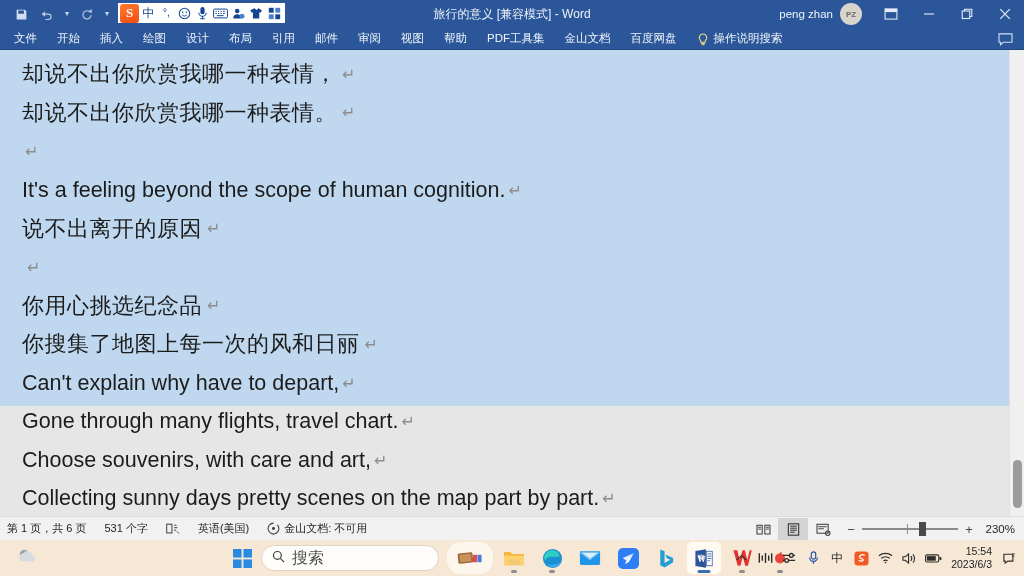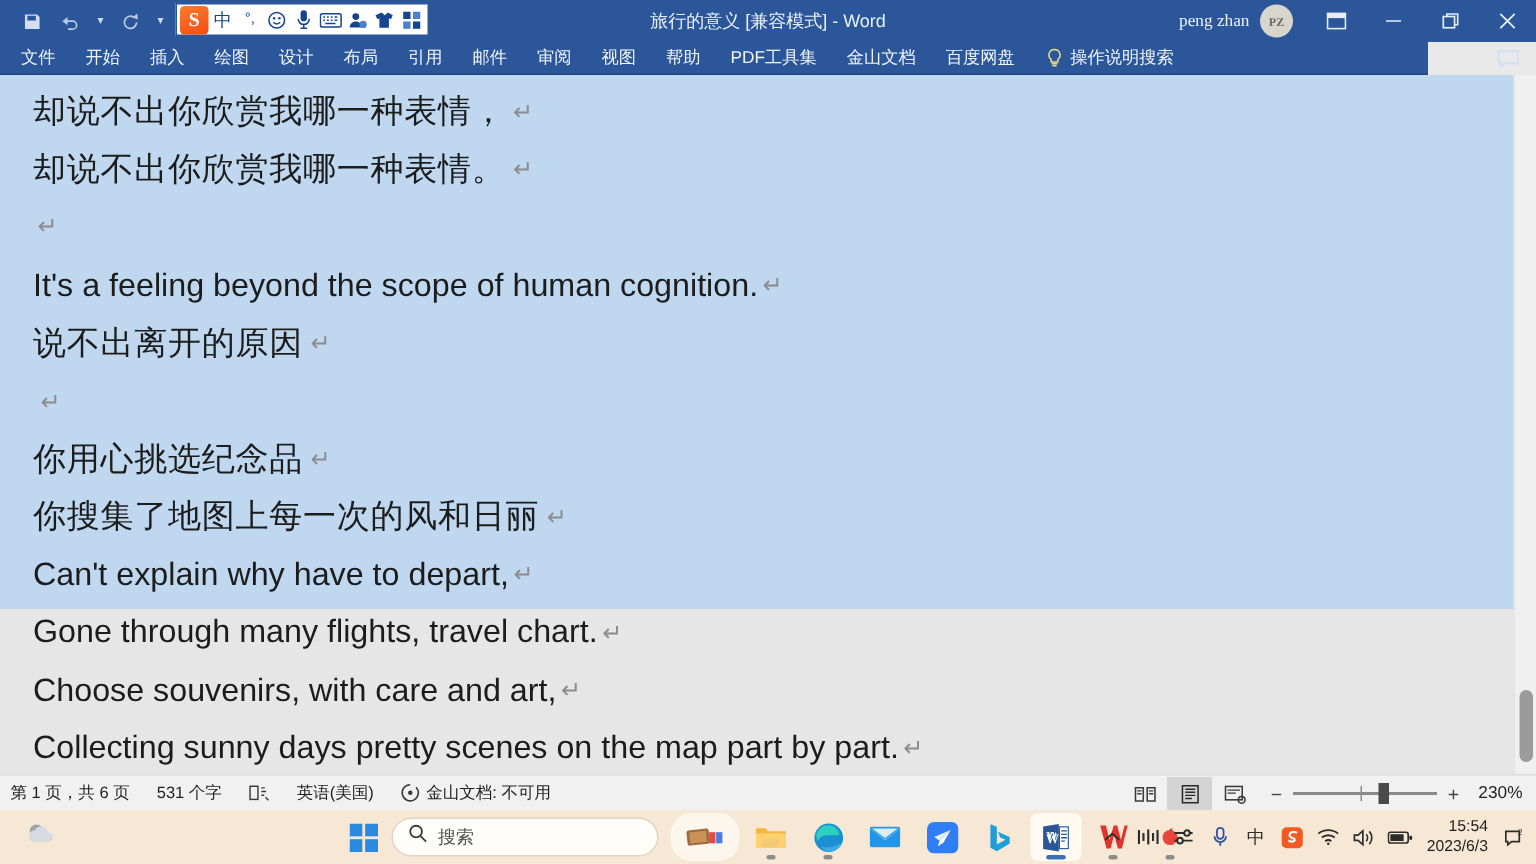--- a/index.html
+++ b/index.html
@@ -43,35 +43,35 @@
   .ime-item svg{ display:block; }
 
   .title-text{
     position:absolute; left:0; top:0; width:1024px; height:28px;
     display:flex; align-items:center; justify-content:center;
     font-size:12px; color:#eaf0f8; pointer-events:none;
   }
   .tb-right{
     position:absolute; right:0; top:0; height:28px; display:flex; align-items:center;
   }
-  .account{ display:flex; align-items:center; gap:7px; margin-right:10px;font-family:Liberation Serif, serif; }
+  .account{ display:flex; align-items:center; gap:7px; margin-right:10px; }
   .account-name{ font-size:11.5px; color:#eef3fa; }
   .avatar{
     width:22px; height:22px; border-radius:50%;
     background:#d8d5cd; color:#6a6a6a; font-size:8px; font-weight:bold;
     display:flex; align-items:center; justify-content:center;
   }
   .tb-btn{
     width:38px; height:28px; display:flex; align-items:center; justify-content:center;
     color:#e6eefa;
   }
 
   
   .ribbon{
-    position:absolute; left:0; top:28px; width:952px; height:22px;
+    position:absolute; left:0; top:28px; width:1024px; height:22px;
     background:#2b579a; display:flex; align-items:center;
     border-bottom:1px solid #1f4versión;
   }
   .ribbon{ border-bottom:1px solid #20447c; }
   .tab{
     font-size:11.5px; color:#f0f4fa; padding:0 10px; height:22px;
     display:flex; align-items:center; white-space:nowrap;
   }
   .tab:first-child{ padding-left:14px; }
   .tellme{ display:flex; align-items:center; gap:5px; padding-left:10px; }
@@ -153,21 +153,21 @@
     display:flex; align-items:center; justify-content:center; gap:4px;
     pointer-events:none;
   }
   .tb-center > *{ pointer-events:auto; }
   .start-btn{ width:30px; height:30px; display:flex; align-items:center; justify-content:center; }
   .search-box{
     width:178px; height:26px; border-radius:13px; background:#fffdfa;
     border:1px solid #e0d4c2; display:flex; align-items:center; gap:7px;
     padding:0 10px; margin-right:4px;
   }
-  .search-ph{ font-size:12px; color:#50504c; }
+  .search-ph{ font-size:16px; color:#50504c; }
   .tb-app{
     width:34px; height:32px; display:flex; align-items:center; justify-content:center;
     position:relative; border-radius:5px;
   }
   .tb-app.active{ background:#fffaf2; }
   .tb-app.pillactive{ background:#fdf6ec; border-radius:14px; width:46px; }
   .dot{
     position:absolute; bottom:1px; left:50%; transform:translateX(-50%);
     width:6px; height:3px; border-radius:2px; background:#8c8c8c;
   }

